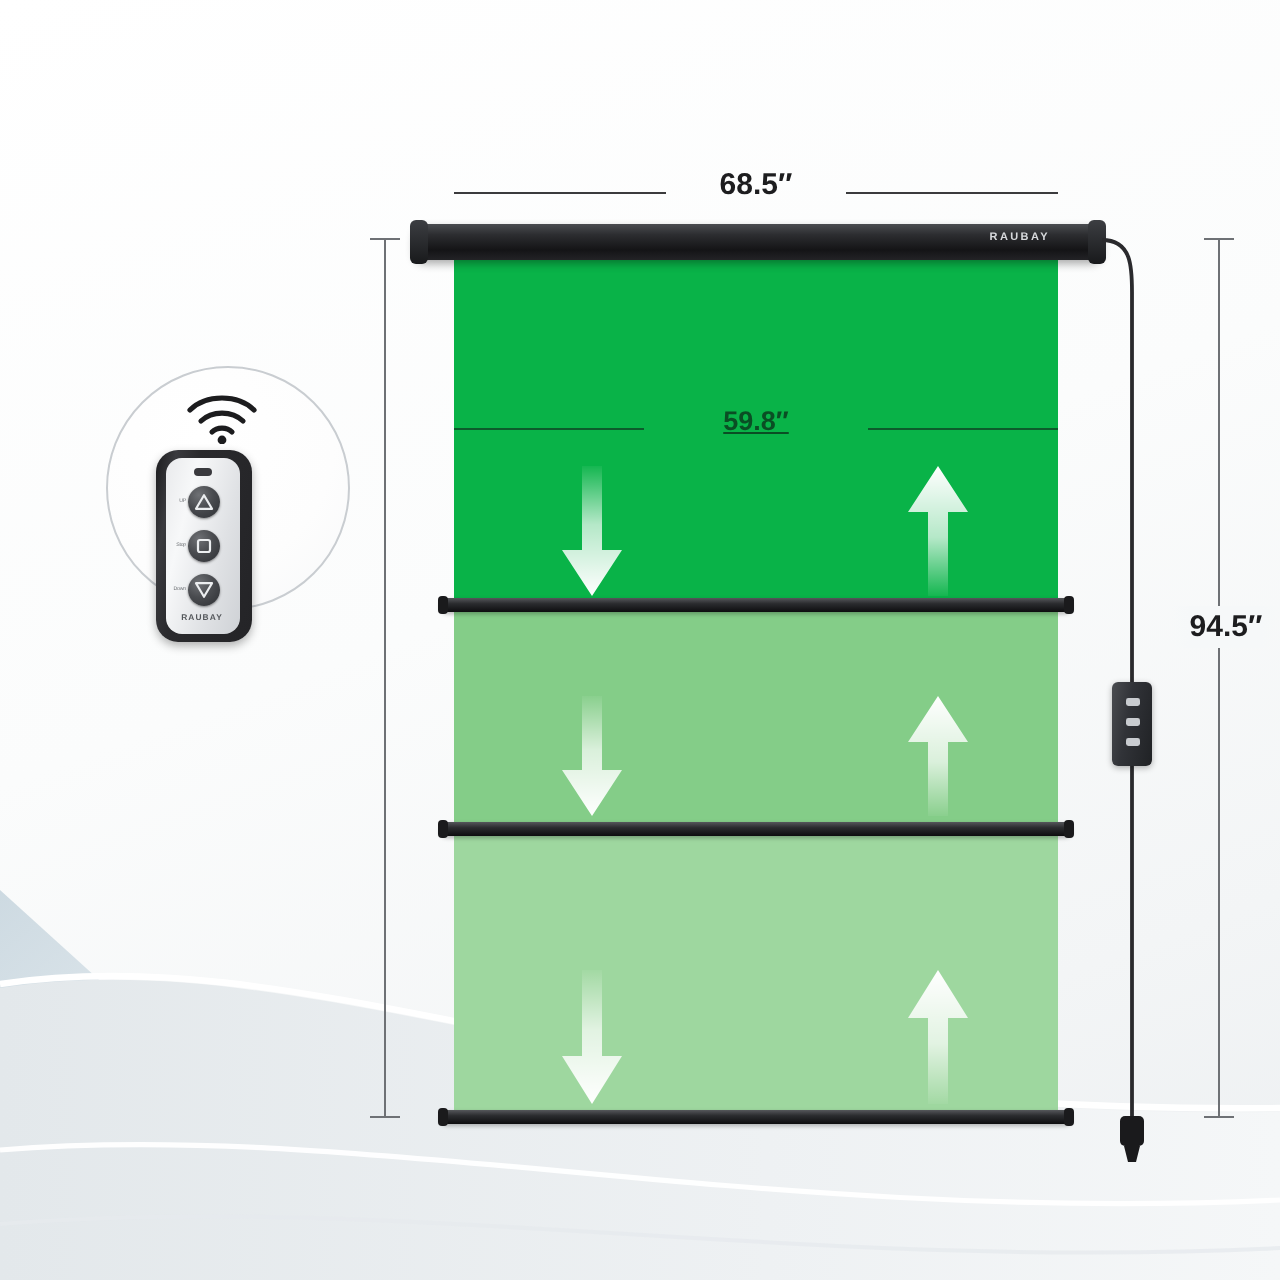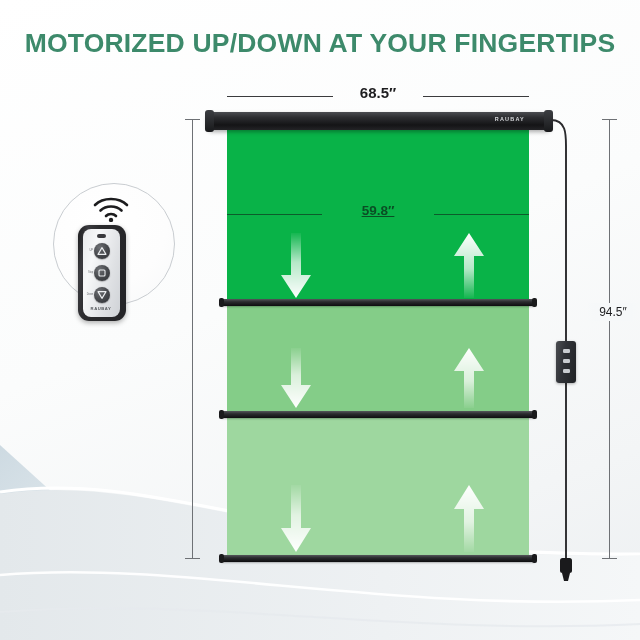--- a/index.html
+++ b/index.html
@@ -278,22 +278,22 @@
     background: #6e7175;
   }
   .dim-right .cap.t { top: 0; }
   .dim-right .cap.b { bottom: 0; }
   .dim-right-label {
     position: absolute;
     left: 586px;
     top: 303px;
     width: 54px;
     text-align: center;
-    font-size: 12px;
-    font-weight: normal;
+    font-size: 15px;
+    font-weight: bold;
     color: #1d1d1f;
     background: linear-gradient(90deg, rgba(246,248,249,0) 0%, #f6f8f9 16%, #f6f8f9 84%, rgba(246,248,249,0) 100%);
     padding: 2px 0;
   }
   .ctrl-box {
     position: absolute;
     left: 556px;
     top: 341px;
     width: 20px;
     height: 42px;
@@ -330,21 +330,20 @@
         <stop offset="100%" stop-color="#f5f7f8"></stop>
       </linearGradient>
     </defs>
     <path d="M0,445 L215,640 L0,640 Z" fill="url(#swooshBlue)"></path>
     <path d="M0,494 C160,470 300,560 640,556 L640,640 L0,640 Z" fill="url(#swooshGrey)"></path>
     <path d="M0,492 C160,468 300,558 640,554" fill="none" stroke="#ffffff" stroke-width="3.2"></path>
     <path d="M0,575 C180,560 380,612 640,600" fill="none" stroke="#ffffff" stroke-width="2.6" opacity="0.95"></path>
     <path d="M0,612 C200,596 400,636 640,624" fill="none" stroke="#e6eaed" stroke-width="2" opacity="0.8"></path>
   </svg>
 
-  <div class="headline">MOTORIZED UP/DOWN AT YOUR FINGERTIPS</div>
 
   <div class="remote-circle"></div>
 
   <svg class="wifi-icon" viewBox="0 0 38 26">
     <path d="M3 9 C11 1, 27 1, 35 9" fill="none" stroke="#1c1c1e" stroke-width="2.6" stroke-linecap="round"></path>
     <path d="M8.5 14.5 C14 9.2, 24 9.2, 29.5 14.5" fill="none" stroke="#1c1c1e" stroke-width="2.6" stroke-linecap="round"></path>
     <path d="M14 20 C16.5 17.4, 21.5 17.4, 24 20" fill="none" stroke="#1c1c1e" stroke-width="2.6" stroke-linecap="round"></path>
     <circle cx="19" cy="24" r="2.2" fill="#1c1c1e"></circle>
   </svg>
 

